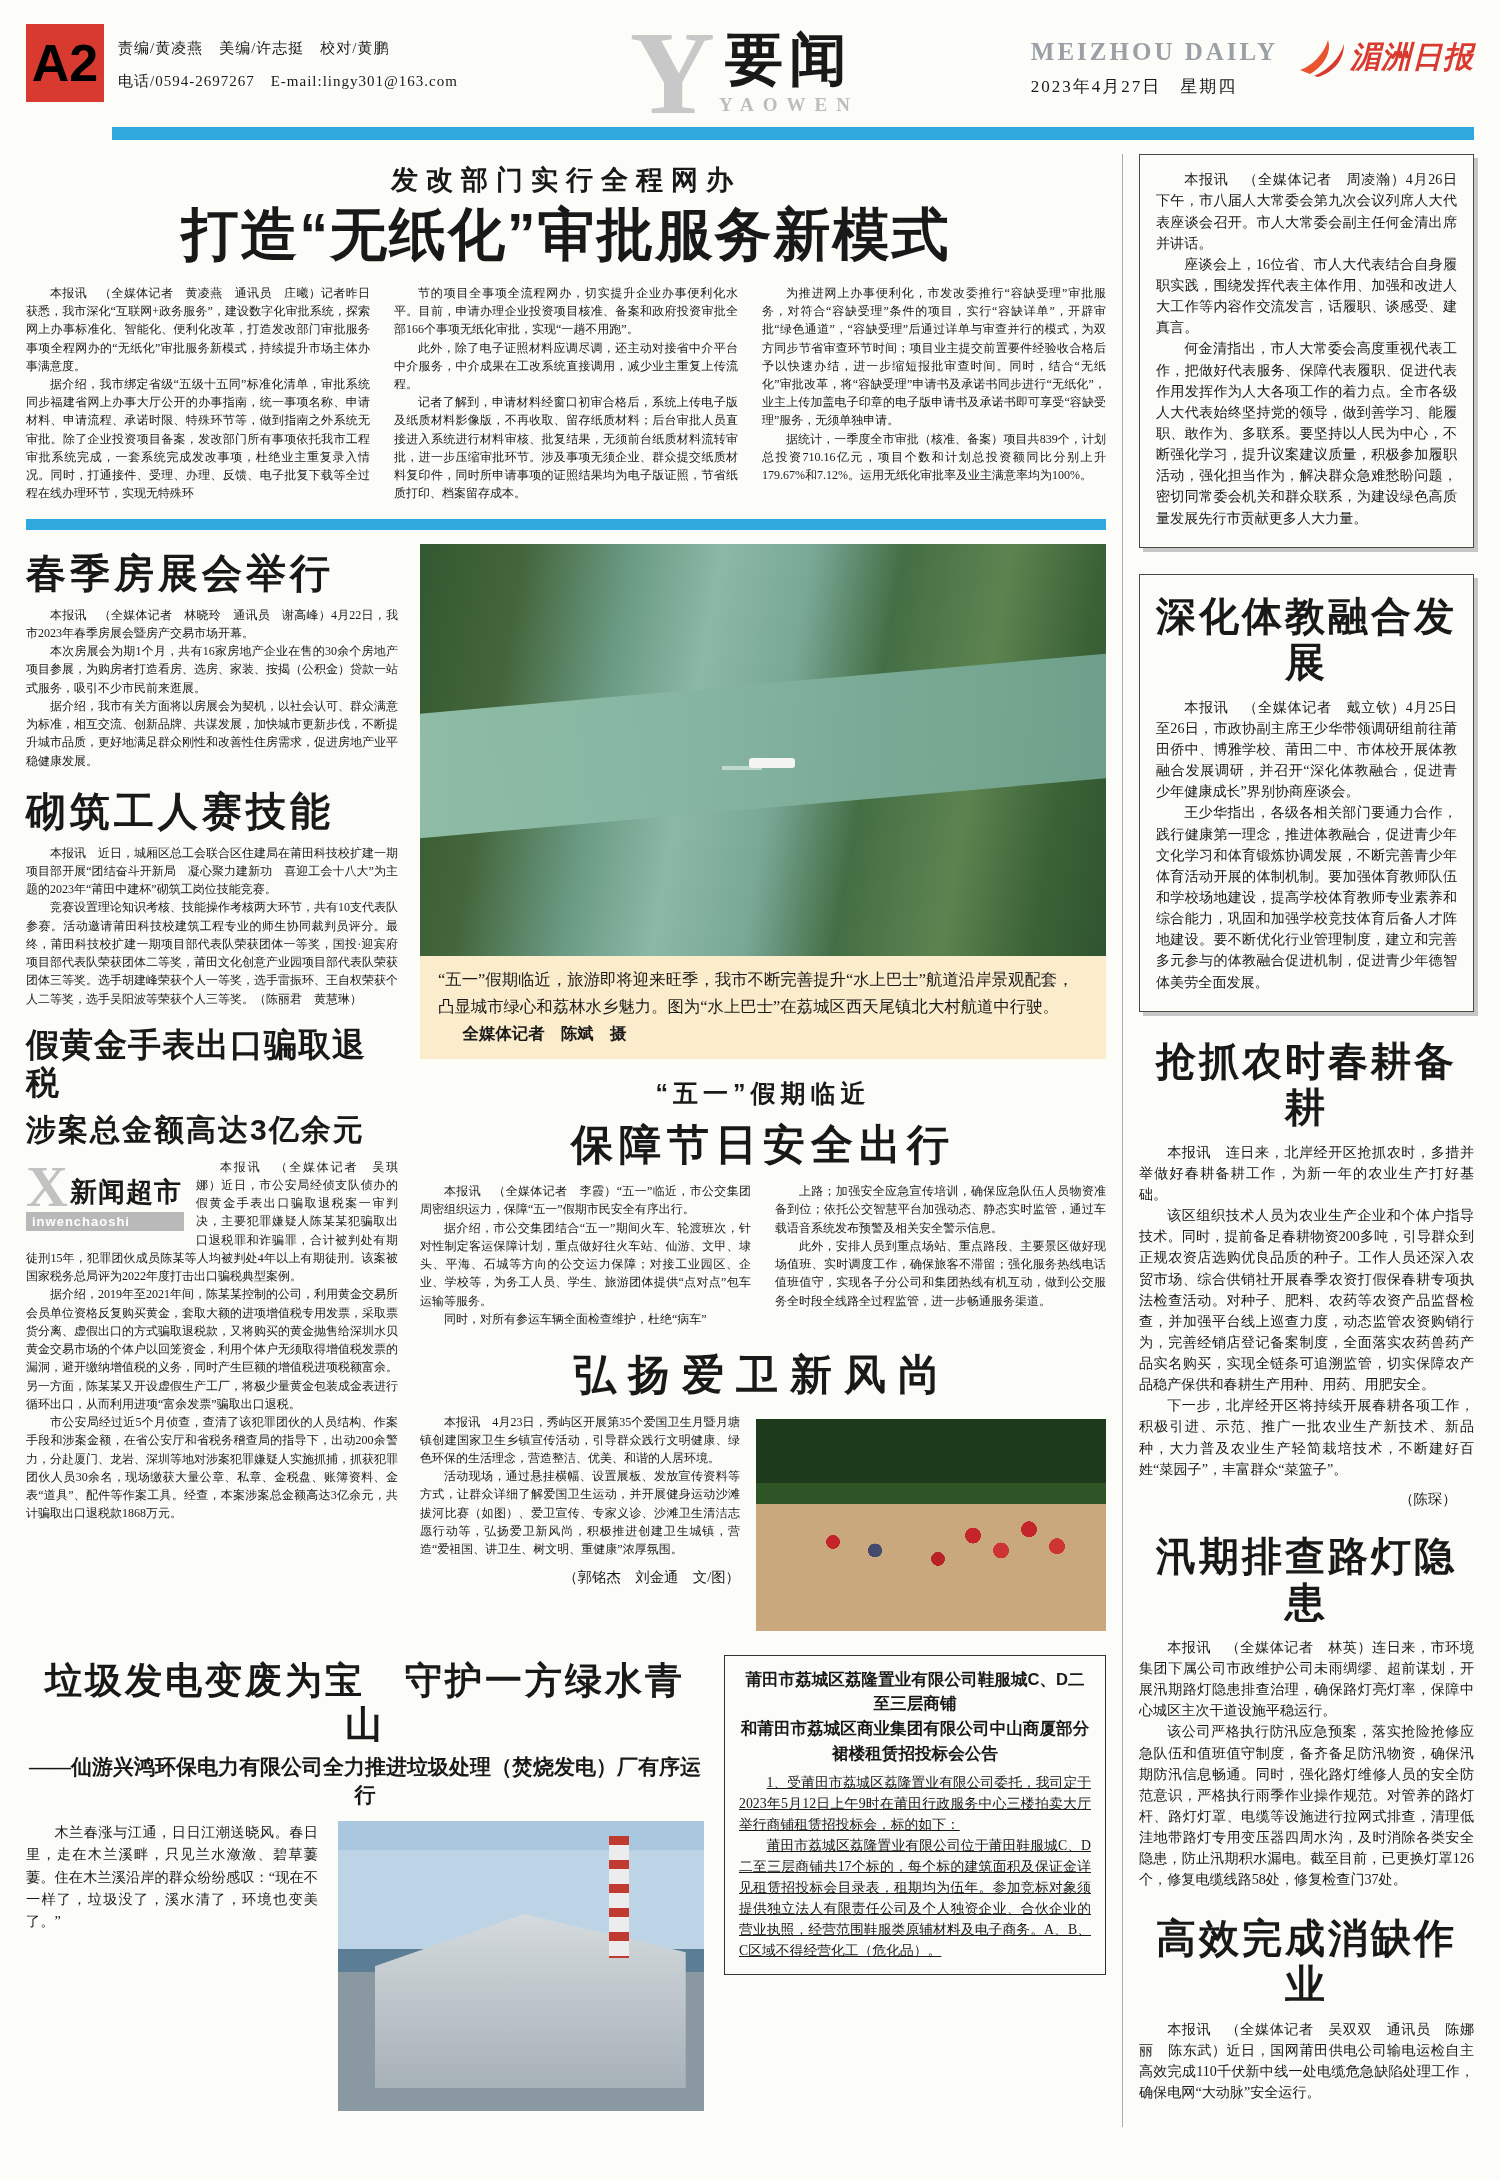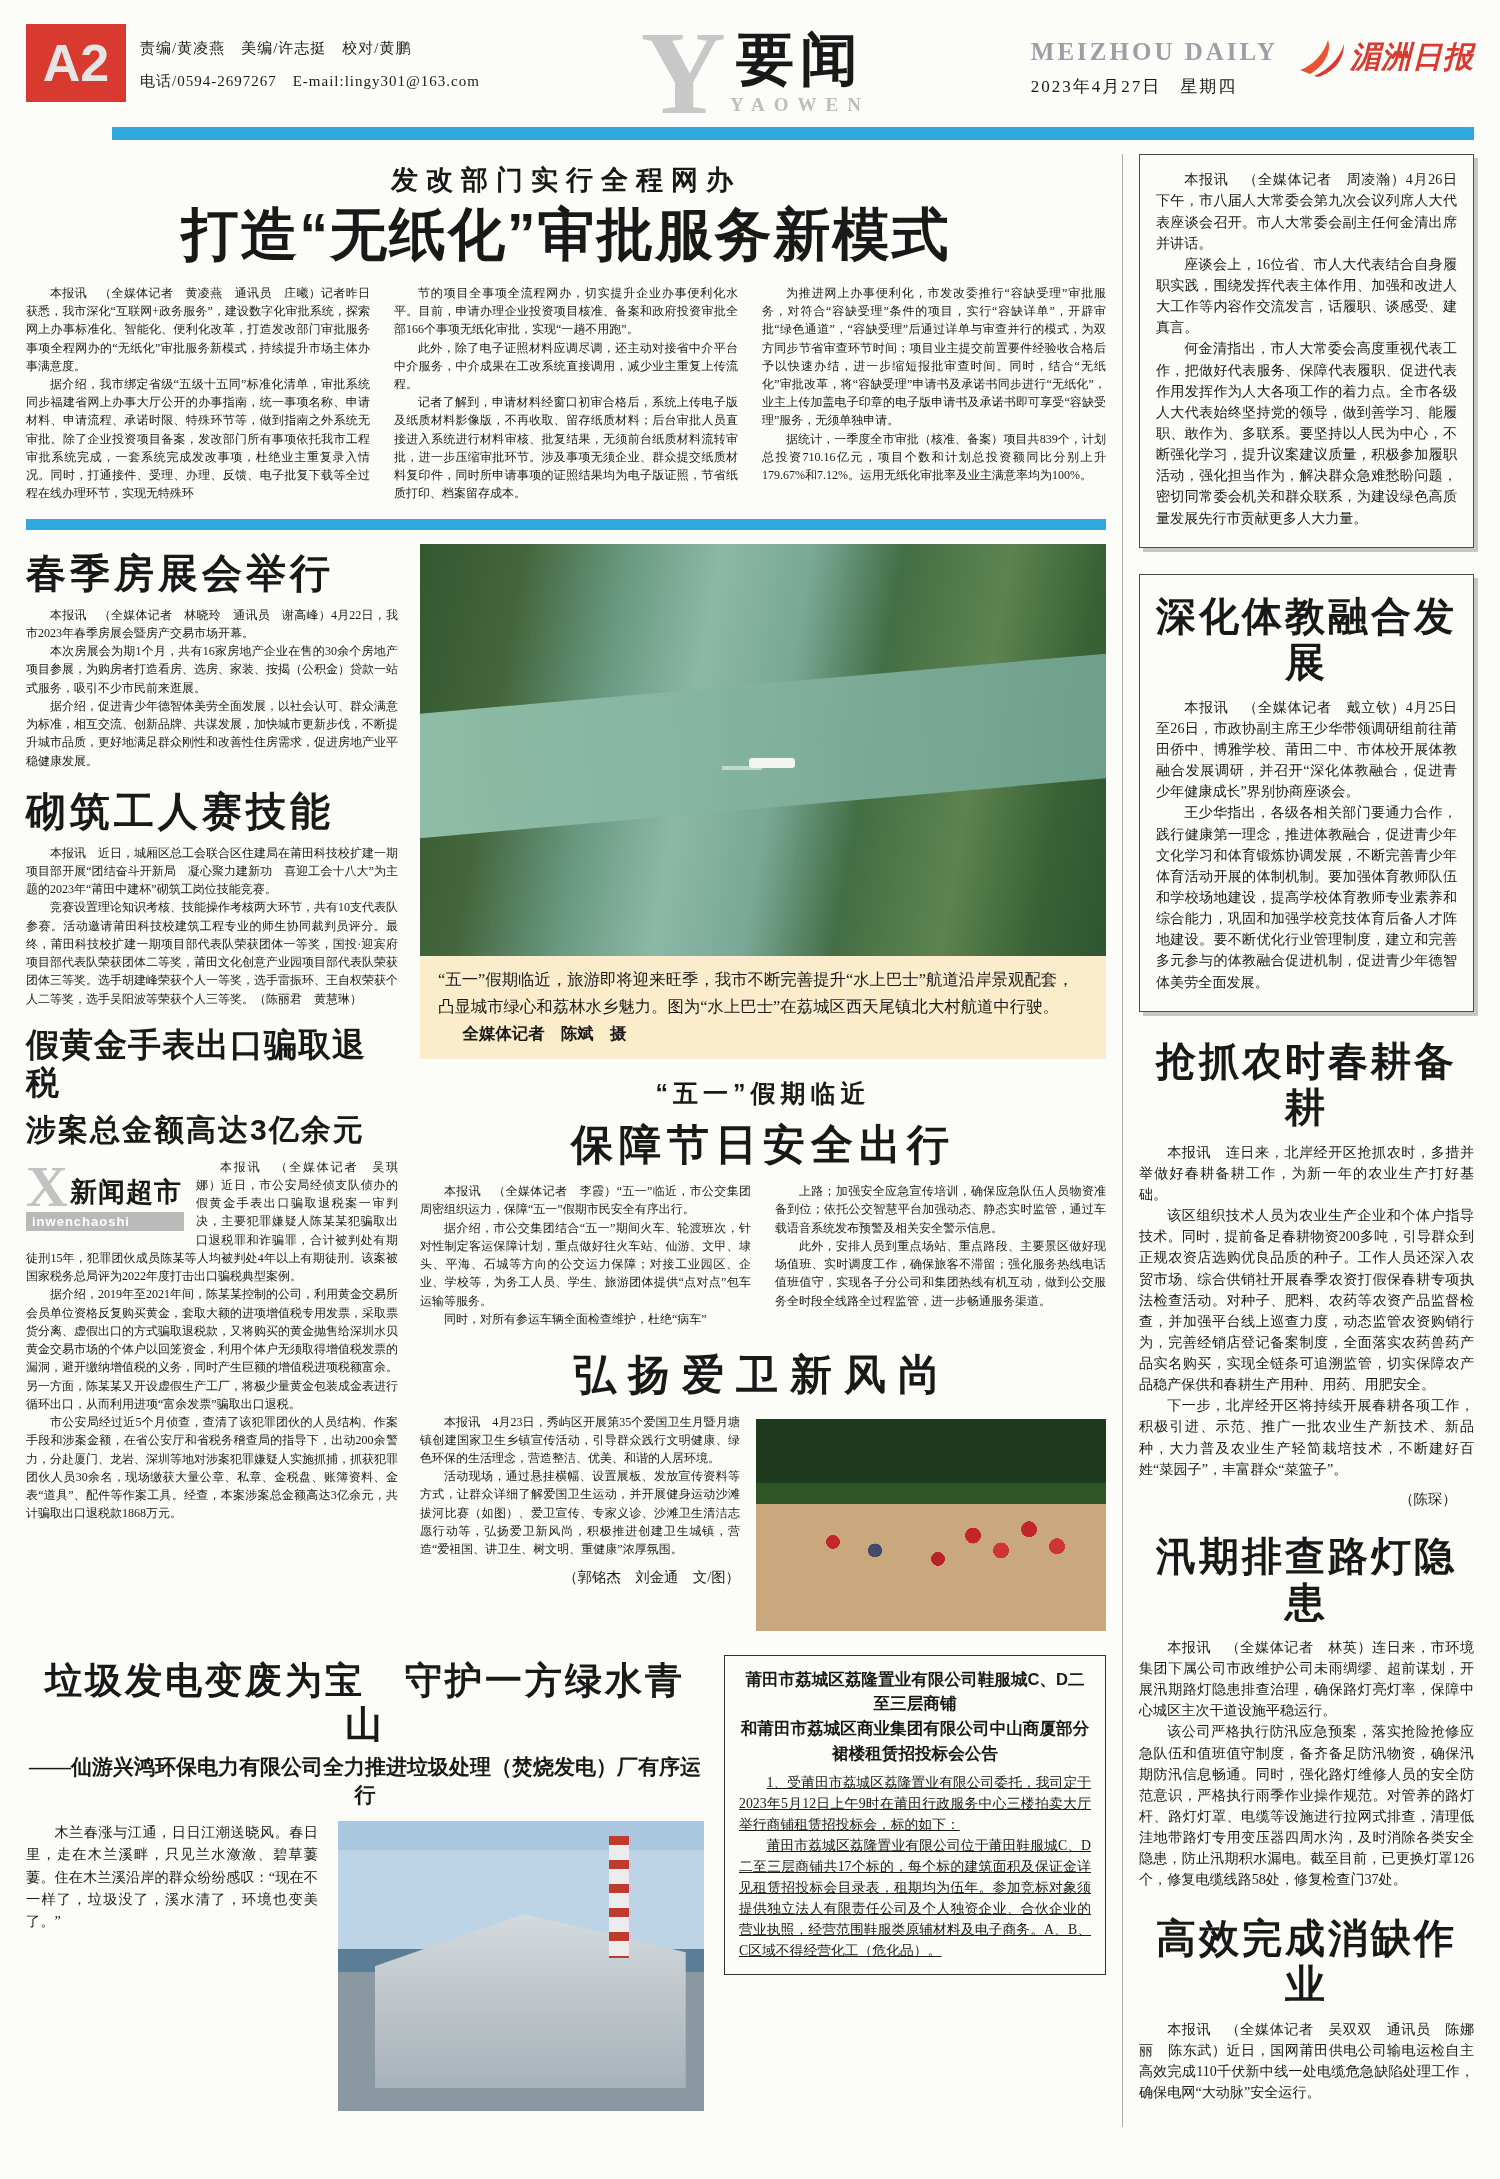--- a/index.html
+++ b/index.html
@@ -1,21 +1,21 @@
 <!DOCTYPE html>
 <html style="--red: #d93a30; --blue: #2fa8dd; --capbg: #fbeccb; --gray: #9aa0a6;"><head>
 <meta charset="utf-8">
 <style>
   html,body{margin:0;padding:0;background:#777;}
   .page{width:1500px;height:2179px;margin:0 auto;background:#fcfcf8;color:#191919;
         font-family:"Liberation Serif",serif;overflow:hidden;position:relative;box-sizing:border-box;}
   
   .masthead{display:flex;align-items:flex-start;padding:24px 26px 16px;position:relative;}
   .band{position:absolute;left:112px;right:26px;bottom:0;height:13px;background:var(--blue);}
-  .page-label{width:100px;height:78px;background:var(--red);color:#e5e5e5;display:flex;align-items:center;
+  .page-label{width:78px;height:78px;background:var(--red);color:#000000;display:flex;align-items:center;
               justify-content:center;font:bold 52px "Liberation Sans",sans-serif;flex:0 0 auto;}
   .editor-info{font-size:15px;line-height:2.2;margin-left:14px;padding-top:8px;letter-spacing:1px;}
   .section-block{flex:1;display:flex;justify-content:center;align-items:flex-start;position:relative;z-index:2;}
   .section-inner{display:flex;align-items:flex-start;background:#fcfcf8;padding:0 14px;}
   .big-y{font:bold 118px/0.85 "Liberation Serif",serif;color:#c8c8c8;margin-right:4px;}
   .sec-cn{display:flex;flex-direction:column;align-items:center;padding-top:6px;}
   .sec-title{font:900 58px/1 "Liberation Sans",sans-serif;letter-spacing:6px;}
   .sec-pinyin{color:#bdbdbd;font:bold 19px "Liberation Serif",serif;letter-spacing:9px;margin-top:6px;}
   .paper-block{text-align:left;margin-right:16px;padding-top:14px;white-space:nowrap;}
   .paper-en{color:#9aa0a6;font:bold 25px "Liberation Serif",serif;letter-spacing:3px;}
@@ -150,21 +150,21 @@
       <div class="rule-blue"></div>
 
       <div class="mid-grid">
 
         <div>
           <div>
             <div class="h-left" style="margin-top:6px">春季房展会举行</div>
             <div class="bt">
               <p>本报讯　（全媒体记者　林晓玲　通讯员　谢高峰）4月22日，我市2023年春季房展会暨房产交易市场开幕。</p>
               <p>本次房展会为期1个月，共有16家房地产企业在售的30余个房地产项目参展，为购房者打造看房、选房、家装、按揭（公积金）贷款一站式服务，吸引不少市民前来逛展。</p>
-              <p>据介绍，促进青少年德智体美劳全面发展，以社会认可、群众满意为标准，相互交流、创新品牌、共谋发展，加快城市更新步伐，不断提升城市品质，更好地满足群众刚性和改善性住房需求，促进房地产业平稳健康发展。</p>
+              <p>据介绍，我市有关方面将以房展会为契机，以社会认可、群众满意为标准，相互交流、创新品牌、共谋发展，加快城市更新步伐，不断提升城市品质，更好地满足群众刚性和改善性住房需求，促进房地产业平稳健康发展。</p>
             </div>
           </div>
 
           <div>
             <div class="h-left">砌筑工人赛技能</div>
             <div class="bt">
               <p>本报讯　近日，城厢区总工会联合区住建局在莆田科技校扩建一期项目部开展“团结奋斗开新局　凝心聚力建新功　喜迎工会十八大”为主题的2023年“莆田中建杯”砌筑工岗位技能竞赛。</p>
               <p>竞赛设置理论知识考核、技能操作考核两大环节，共有10支代表队参赛。活动邀请莆田科技校建筑工程专业的师生协同裁判员评分。最终，莆田科技校扩建一期项目部代表队荣获团体一等奖，国投·迎宾府项目部代表队荣获团体二等奖，莆田文化创意产业园项目部代表队荣获团体三等奖。选手胡建峰荣获个人一等奖，选手雷振环、王自权荣获个人二等奖，选手吴阳波等荣获个人三等奖。（陈丽君　黄慧琳）</p>
             </div>
           </div>

